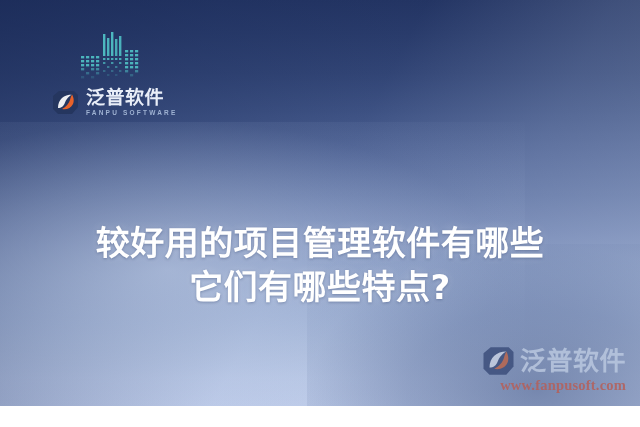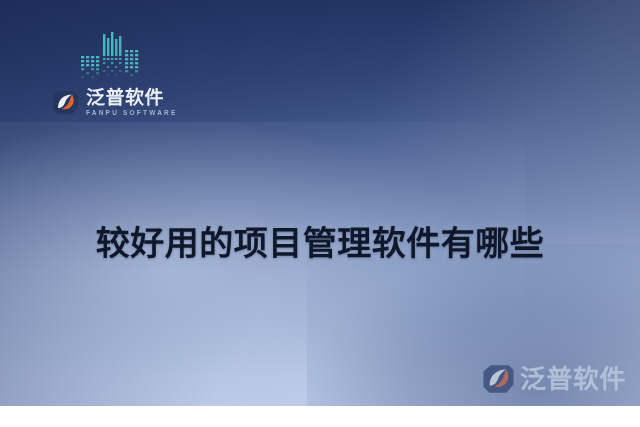--- a/index.html
+++ b/index.html
@@ -126,21 +126,21 @@
   
   .headline {
     position: absolute;
     left: 0;
     right: 0;
     top: 198px;
     text-align: center;
     font-family: "DejaVu Sans", "Liberation Sans", sans-serif;
     font-size: 34px;
     font-weight: 700;
-    color: #0f172a;
+    color: #ffffff;
     line-height: 1.30;
     letter-spacing: 0.5px;
     text-shadow: 0 1px 3px rgba(40,58,102,0.38),
                  0 0 10px rgba(255,255,255,0.20);
   }
   .headline .ln { display: block; white-space: nowrap; }
 
   
   .watermark {
     position: absolute;
@@ -288,28 +288,30 @@
       </svg>
     </span>
     <span class="logo-words">
       <span class="logo-cn">泛普软件</span>
       <span class="logo-en">FANPU SOFTWARE</span>
     </span>
   </div>
 
   <h1 class="headline">
     <span class="ln">较好用的项目管理软件有哪些</span>
+    <span class="ln">它们有哪些特点?</span>
   </h1>
 
   <div class="watermark">
     <div class="wm-top">
       <span class="wm-mark">
         <svg viewBox="0 0 54 50" xmlns="http://www.w3.org/2000/svg" aria-hidden="true">
           <path d="M14 2 L44 2 L52 10 L52 34 L40 48 L12 48 L2 38 L2 12 Z" fill="#3d4f7c"></path>
           <path d="M12 36 C12 19 24 9 40 9 C40 9 30 14 26 25 C23 33 19 36 12 36 Z" fill="#d8e0ef" opacity="0.88"></path>
           <path d="M40 9 C40 9 46 18 42 28 C38 37 28 40 20 38 C28 34 34 27 36 20 C37 15 39 11 40 9 Z" fill="#b7654e"></path>
         </svg>
       </span>
       <span class="wm-cn">泛普软件</span>
     </div>
+    <div class="wm-url">www.fanpusoft.com</div>
   </div>
 
 </div>
 
 </body></html>

